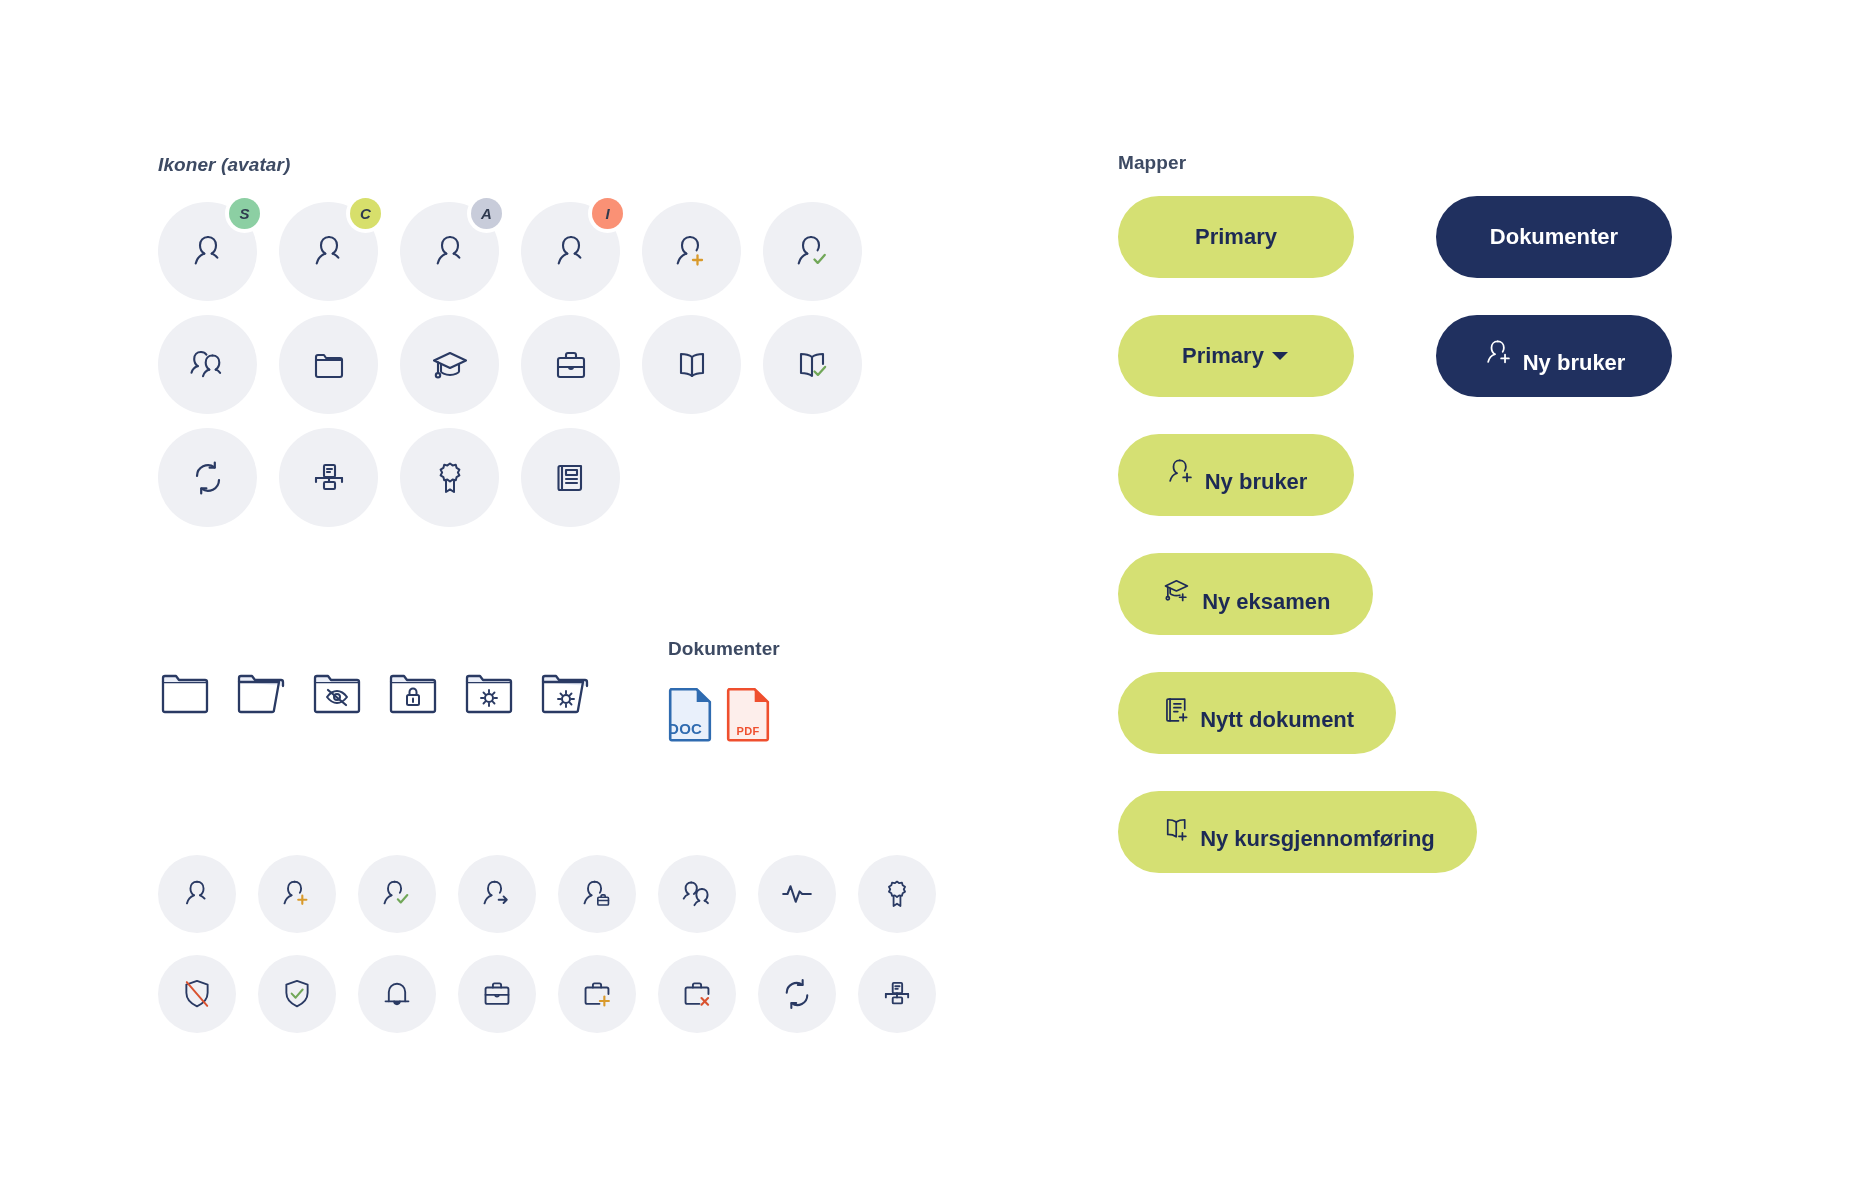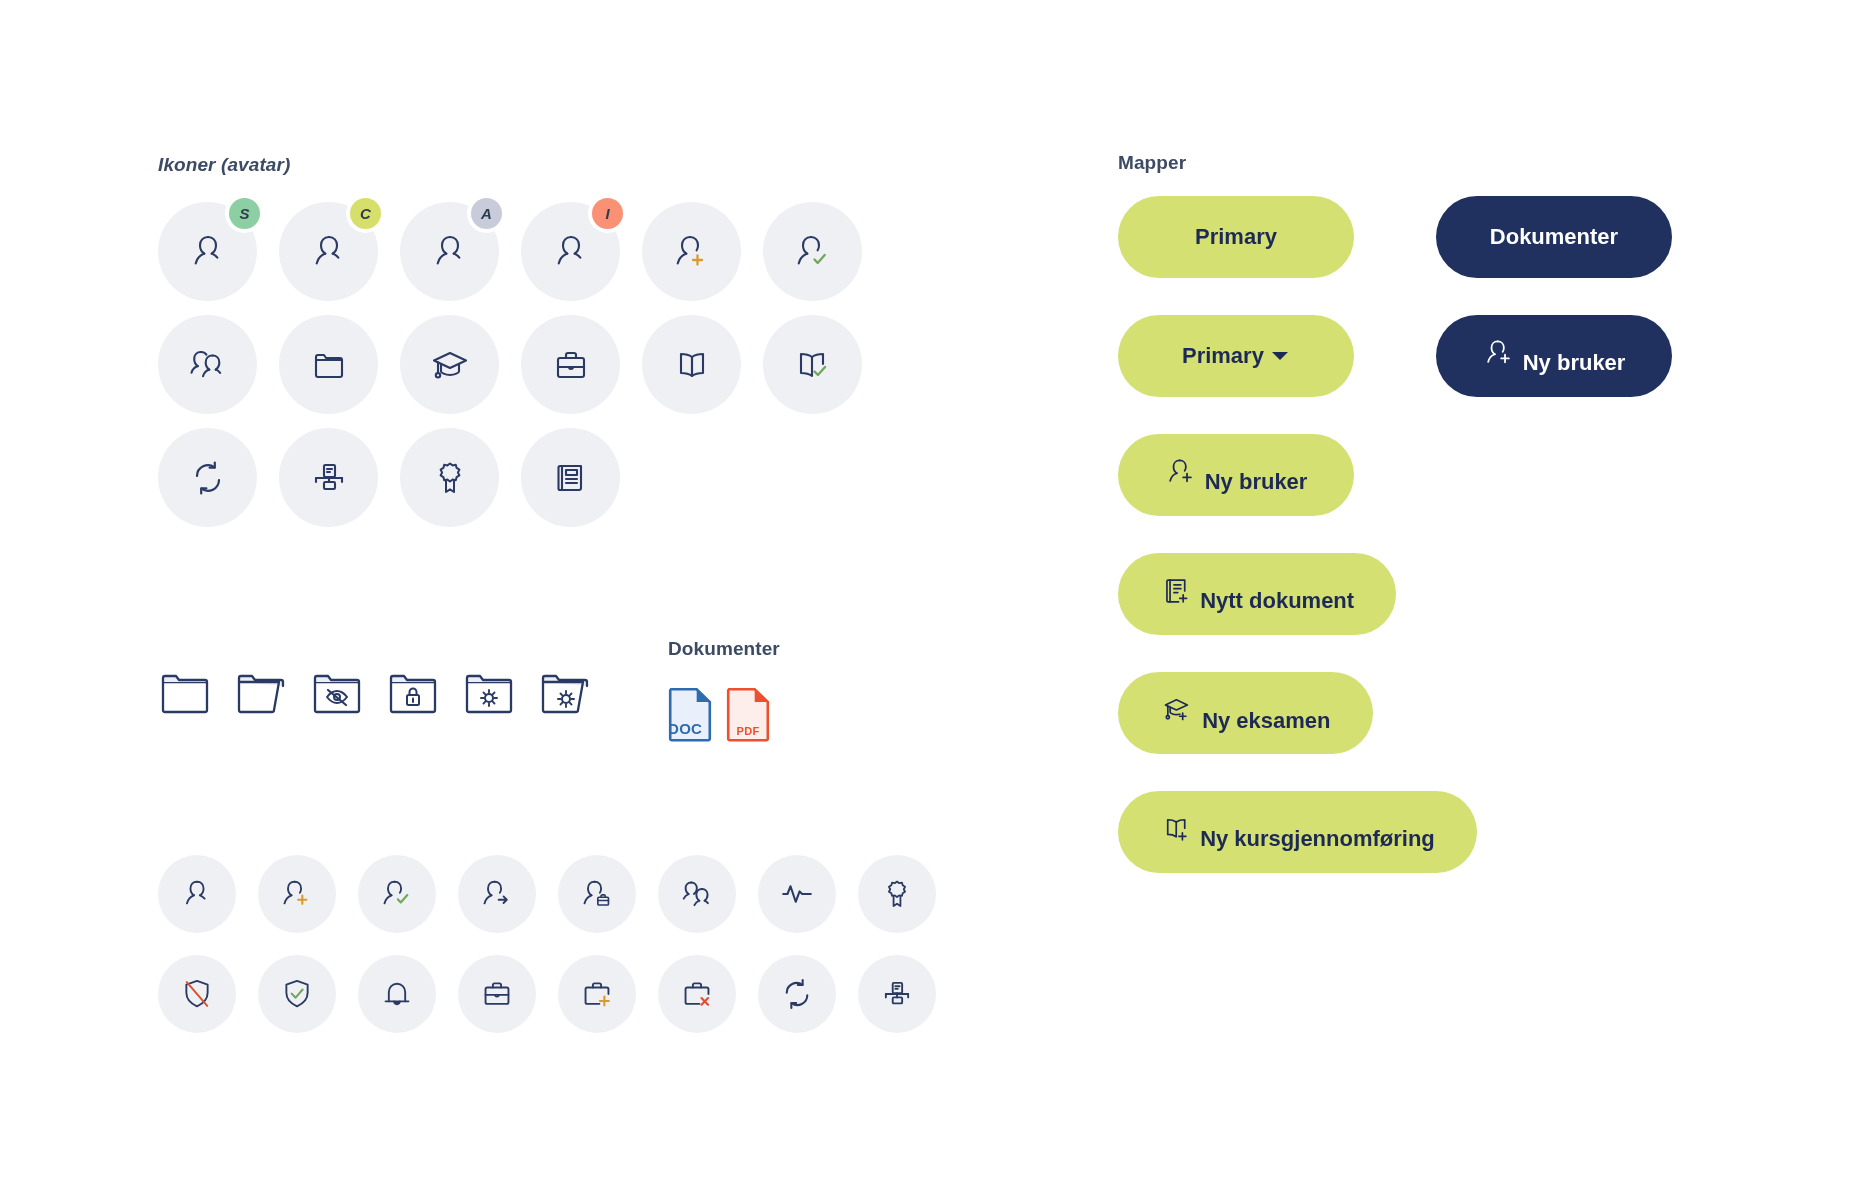--- a/index.html
+++ b/index.html
@@ -557,42 +557,42 @@
             <path d="M19 7c5 0 8 3.6 8 8.2 0 2.2-.6 3.9-1.5 5.2"></path>
             <path d="M15.3 23.6c-4.2 1.5-7.4 5-8.6 9.9"></path>
             <path d="M28.5 24v10M23.5 29h10"></path>
           </svg>
         </span>
         <span>Ny bruker</span>
       </button>
 
       <button class="btn primary" style="min-width:236px;height:82px;gap:14px;">
         <span style="display:inline-flex;">
+          <svg width="36" height="36" viewBox="0 0 46 46" fill="none" stroke="#1d2a55" stroke-width="2.2" stroke-linecap="round" stroke-linejoin="round">
+            <path d="M21 10L7 16.5 21 23l14-6.5L21 10z"></path>
+            <path d="M13 19.5V26c0 .9 3.6 3 8 3 1.6 0 3.1-.3 4.3-.6"></path>
+            <path d="M10 18.2V30"></path>
+            <circle cx="10" cy="32.3" r="2"></circle>
+            <path d="M29 27v8M25 31h8"></path>
+          </svg>
+        </span>
+        <span>Ny eksamen</span>
+      </button>
+
+      <button class="btn primary" style="min-width:236px;height:82px;gap:14px;">
+        <span style="display:inline-flex;">
           <svg width="34" height="34" viewBox="0 0 44 44" fill="none" stroke="#1d2a55" stroke-width="2.2" stroke-linecap="round" stroke-linejoin="round">
             <path d="M13 8h19v14"></path>
             <path d="M13 8v28h11"></path>
             <path d="M13 8h-2.5A1.5 1.5 0 0 0 9 9.5v25A1.5 1.5 0 0 0 10.5 36H13"></path>
             <path d="M18 14h9M18 19h9M18 24h5"></path>
             <path d="M30 27v9M25.5 31.5h9"></path>
           </svg>
         </span>
         <span>Nytt dokument</span>
-      </button>
-
-      <button class="btn primary" style="min-width:236px;height:82px;gap:14px;">
-        <span style="display:inline-flex;">
-          <svg width="36" height="36" viewBox="0 0 46 46" fill="none" stroke="#1d2a55" stroke-width="2.2" stroke-linecap="round" stroke-linejoin="round">
-            <path d="M21 10L7 16.5 21 23l14-6.5L21 10z"></path>
-            <path d="M13 19.5V26c0 .9 3.6 3 8 3 1.6 0 3.1-.3 4.3-.6"></path>
-            <path d="M10 18.2V30"></path>
-            <circle cx="10" cy="32.3" r="2"></circle>
-            <path d="M29 27v8M25 31h8"></path>
-          </svg>
-        </span>
-        <span>Ny eksamen</span>
       </button>
 
       <button class="btn primary" style="min-width:236px;height:82px;gap:14px;">
         <span style="display:inline-flex;">
           <svg width="34" height="34" viewBox="0 0 44 44" fill="none" stroke="#1d2a55" stroke-width="2.2" stroke-linecap="round" stroke-linejoin="round">
             <path d="M21 13c-3-2.2-7-3-11-3v19c4 0 8 .8 11 3V13z"></path>
             <path d="M21 13c3-2.2 7-3 11-3v11"></path>
             <path d="M29 27v9M24.5 31.5h9"></path>
           </svg>
         </span>

